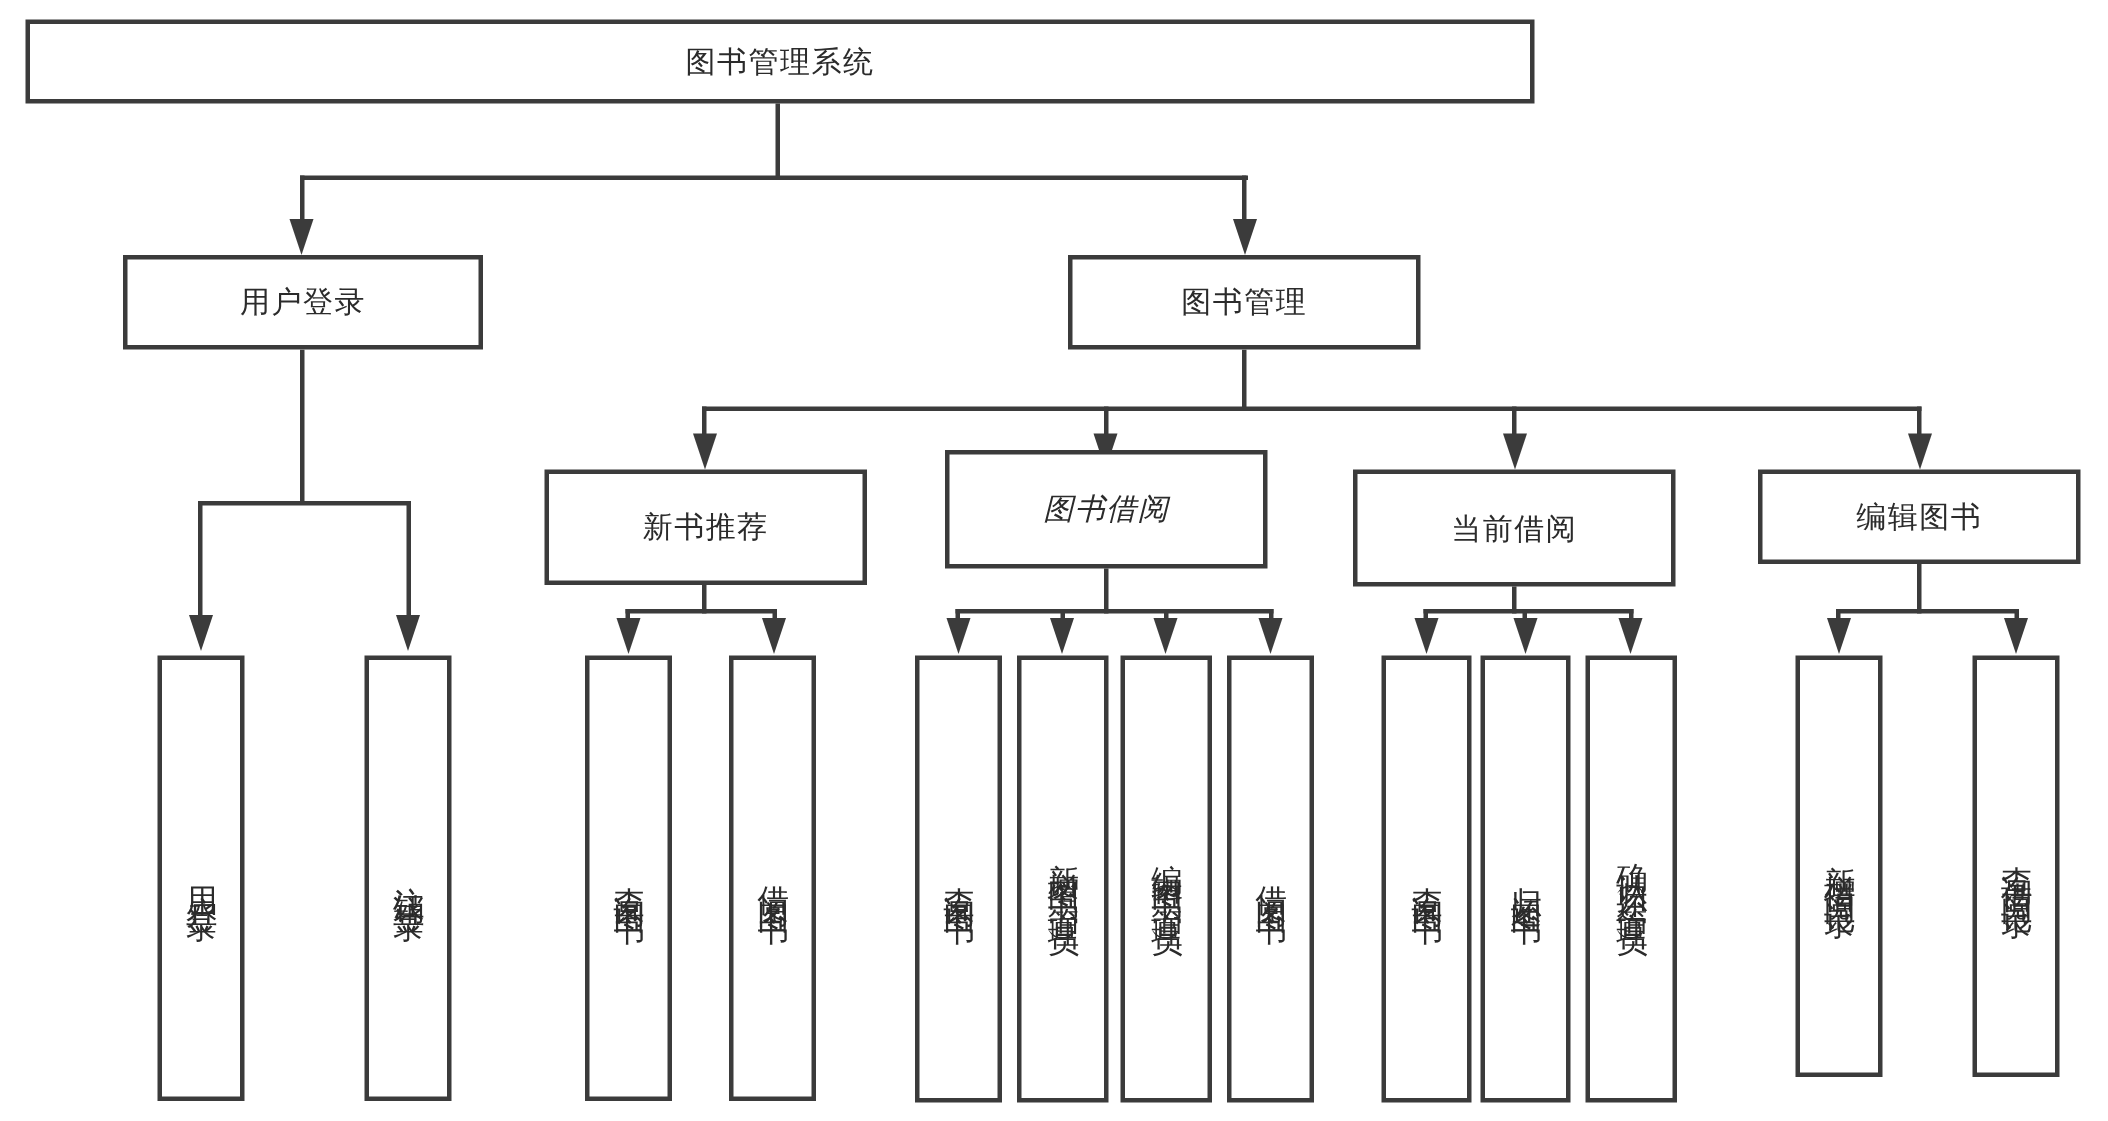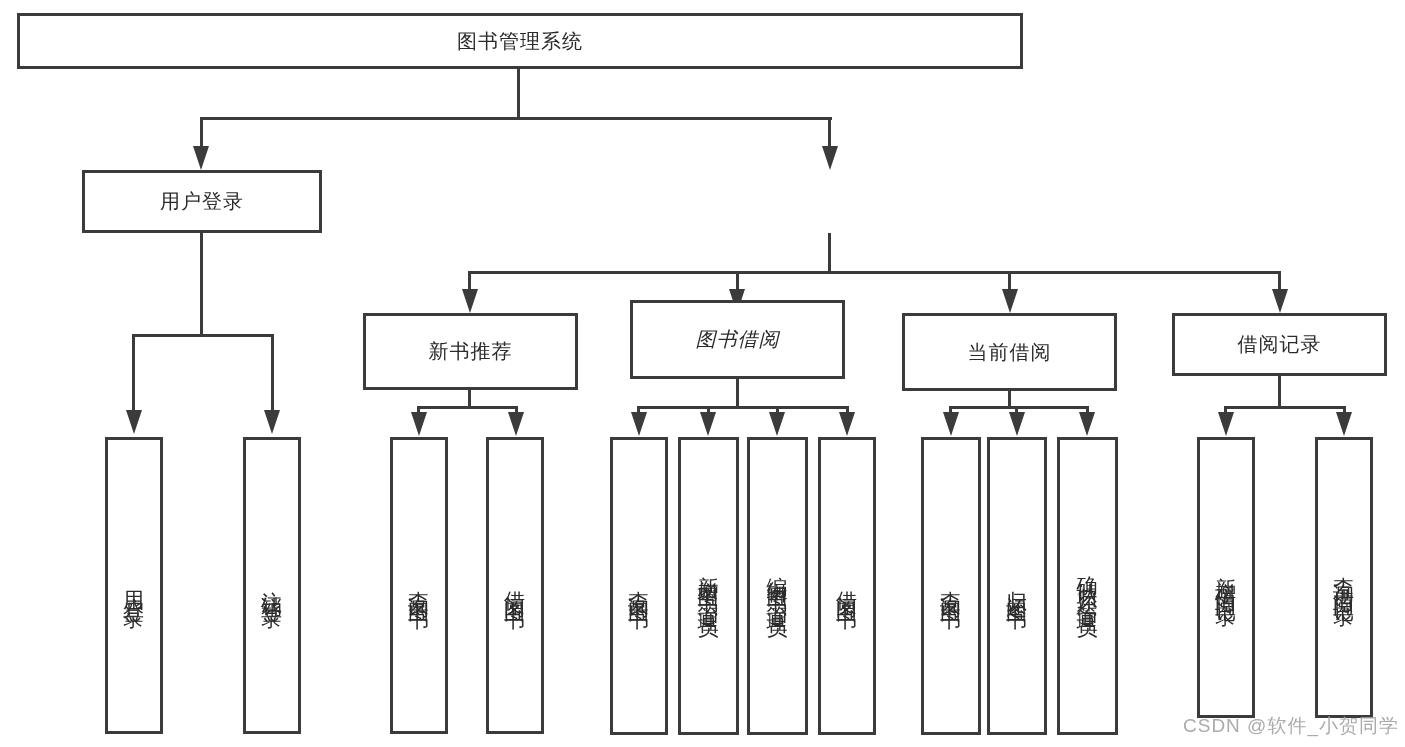--- a/index.html
+++ b/index.html
@@ -72,20 +72,23 @@
   <div class="vline" style="left:517px;top:68px;height:50px;"></div>
   <div class="hline" style="left:200px;top:117px;width:632px;"></div>
   <div class="vline" style="left:200px;top:117px;height:31px;"></div>
   <div class="arrowhead" style="left:193px;top:146px;"></div>
   <div class="vline" style="left:828px;top:117px;height:31px;"></div>
   <div class="arrowhead" style="left:822px;top:146px;"></div>
 
   <div class="hbox" style="left:82px;top:170px;width:240px;height:63px;">
     <span>用户登录</span>
   </div>
+  <div class="hbox" style="left:712px;top:170px;width:235px;height:63px;">
+    <span>图书管理</span>
+  </div>
 
   <div class="vline" style="left:200px;top:233px;height:103px;"></div>
   <div class="hline" style="left:133px;top:334px;width:141px;"></div>
   <div class="vline" style="left:132px;top:334px;height:77px;"></div>
   <div class="arrowhead" style="left:126px;top:410px;"></div>
   <div class="vline" style="left:271px;top:334px;height:77px;"></div>
   <div class="arrowhead" style="left:264px;top:410px;"></div>
 
   <div class="vline" style="left:828px;top:233px;height:41px;"></div>
   <div class="hline" style="left:468px;top:271px;width:813px;"></div>
@@ -101,21 +104,21 @@
   <div class="hbox" style="left:363px;top:313px;width:215px;height:77px;">
     <span>新书推荐</span>
   </div>
   <div class="hbox" style="left:630px;top:300px;width:215px;height:79px;font-style:italic;">
     <span>图书借阅</span>
   </div>
   <div class="hbox" style="left:902px;top:313px;width:215px;height:78px;">
     <span>当前借阅</span>
   </div>
   <div class="hbox" style="left:1172px;top:313px;width:215px;height:63px;">
-    <span>借阅记录</span>
+    <span>编辑图书</span>
   </div>
 
   <div class="vline" style="left:468px;top:376px;height:33px;"></div>
   <div class="hline" style="left:417px;top:406px;width:101px;"></div>
   <div class="vline" style="left:417px;top:406px;height:8px;"></div>
   <div class="arrowhead" style="left:411px;top:412px;"></div>
   <div class="vline" style="left:515px;top:406px;height:8px;"></div>
   <div class="arrowhead" style="left:508px;top:412px;"></div>
 
   <div class="vline" style="left:736px;top:376px;height:33px;"></div>
@@ -182,15 +185,14 @@
     <span>确认归还（管理员）</span>
   </div>
 
   <div class="vbox" style="left:1197px;top:437px;width:58px;height:281px;">
     <span>新增借阅记录</span>
   </div>
   <div class="vbox" style="left:1315px;top:437px;width:58px;height:281px;">
     <span>查询借阅记录</span>
   </div>
 
-  <div class="watermark">CSDN @软件_小贺同学</div>
 
 </div>
 
 </body></html>

